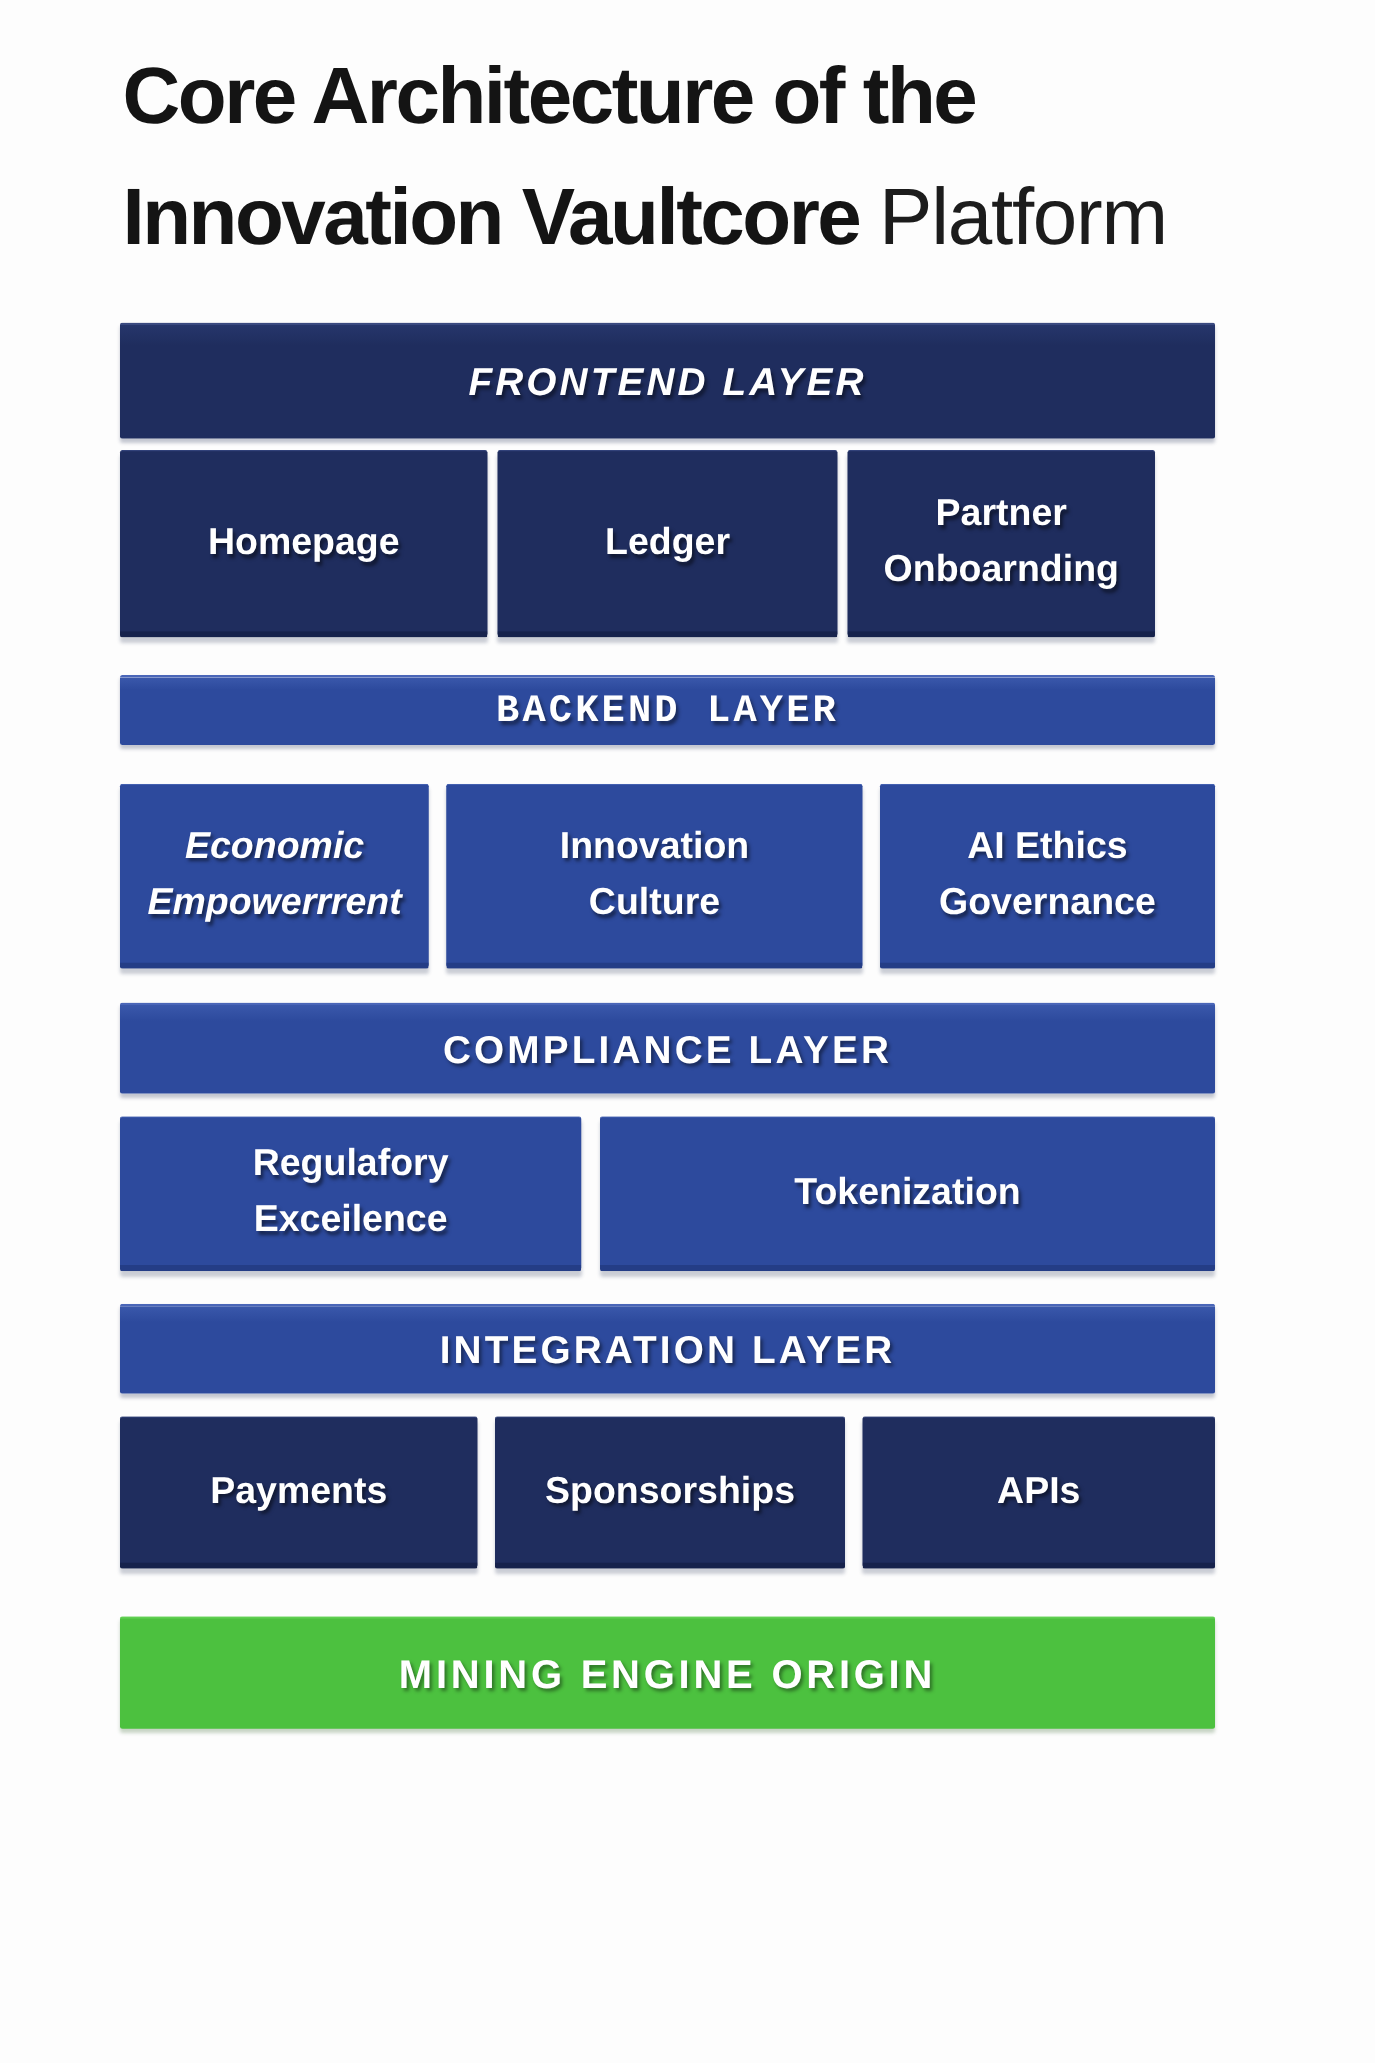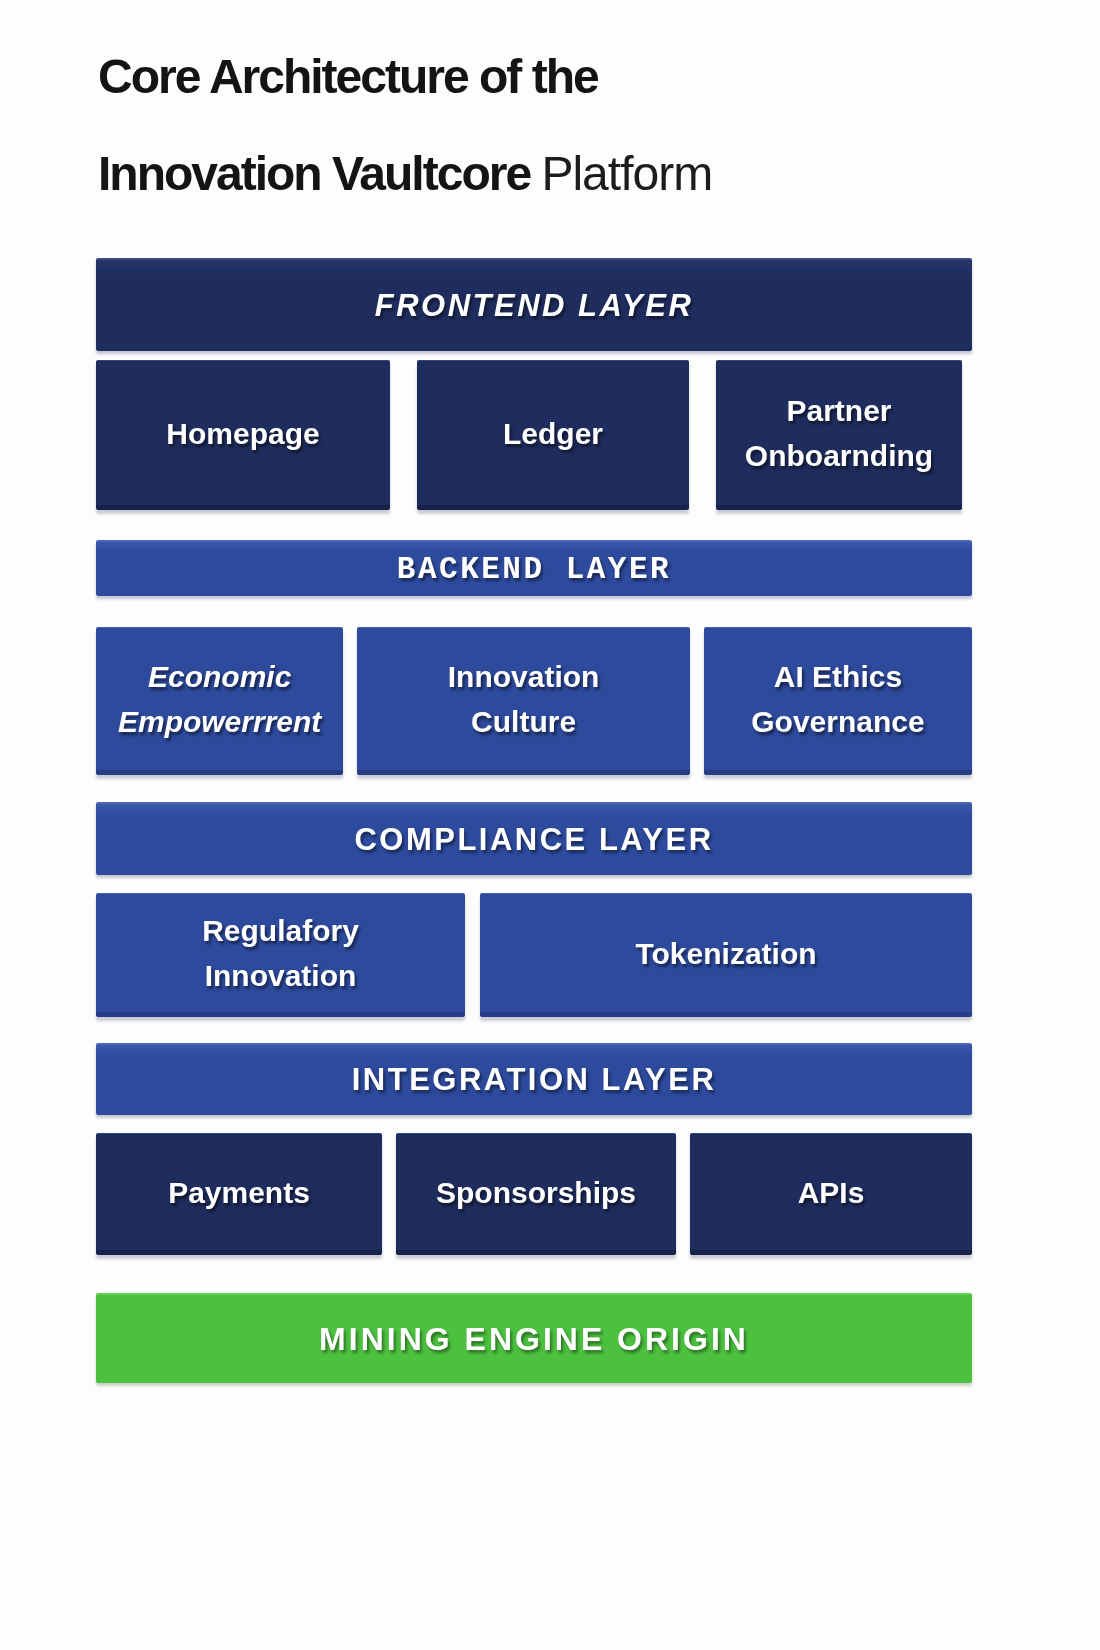--- a/index.html
+++ b/index.html
@@ -7,21 +7,21 @@
     position:relative;
     width:1100px;height:1650px;
     background:#fdfdfd;
     font-family:"Liberation Sans", sans-serif;
     overflow:hidden;
   }
   
   .title{
     position:absolute;left:98px;top:28px;width:920px;
     color:#141414;
-    font-size:48px;line-height:97px;
+    font-size:64px;line-height:97px;
     font-weight:800;letter-spacing:-2px;
     margin:0;
   }
   .title .t-light{
     font-weight:100;
     letter-spacing:-1px;
     color:#1c1c1c;
   }
   
   .layer-header, .row, .bar-green{
@@ -62,21 +62,21 @@
   }
   .box-royal{
     background:#2d4a9d;
     border-bottom:5px solid #243d86;
     border-top:1px solid #43straight60b0;
     border-top:1px solid #4360b0;
   }
   .box-label{display:inline-block;}
   
   .hdr-frontend   {top:258px;height:93px;font-style:italic;}
-  .row-1          {top:360px;height:150px;gap:27px;}
+  .row-1          {top:360px;height:150px;gap:8px;}
   .hdr-backend    {top:540px;height:56px;font-family:Liberation Mono, monospace;}
   .row-2          {top:627px;height:148px;gap:14px;}
   .hdr-compliance {top:802px;height:73px;}
   .row-3          {top:893px;height:124px;gap:15px;}
   .hdr-integration{top:1043px;height:72px;}
   .row-4          {top:1133px;height:122px;gap:14px;justify-content:flex-end;}
   .bar-green{
     top:1293px;height:90px;
     display:flex;align-items:center;justify-content:center;
     background:#4cc13f;
@@ -135,21 +135,21 @@
     </div>
     <div class="box box-royal b3">
       <span class="box-label">AI Ethics Governance</span>
     </div>
   </div>
 
   <div class="layer-header hdr-royal hdr-compliance">COMPLIANCE LAYER</div>
 
   <div class="row row-3">
     <div class="box box-royal b1">
-      <span class="box-label">Regulafory Innovation</span>
+      <span class="box-label">Regulafory Exceilence</span>
     </div>
     <div class="box box-royal b2">
       <span class="box-label">Tokenization</span>
     </div>
   </div>
 
   <div class="layer-header hdr-royal hdr-integration">INTEGRATION LAYER</div>
 
   <div class="row row-4">
     <div class="box box-dark b1">

